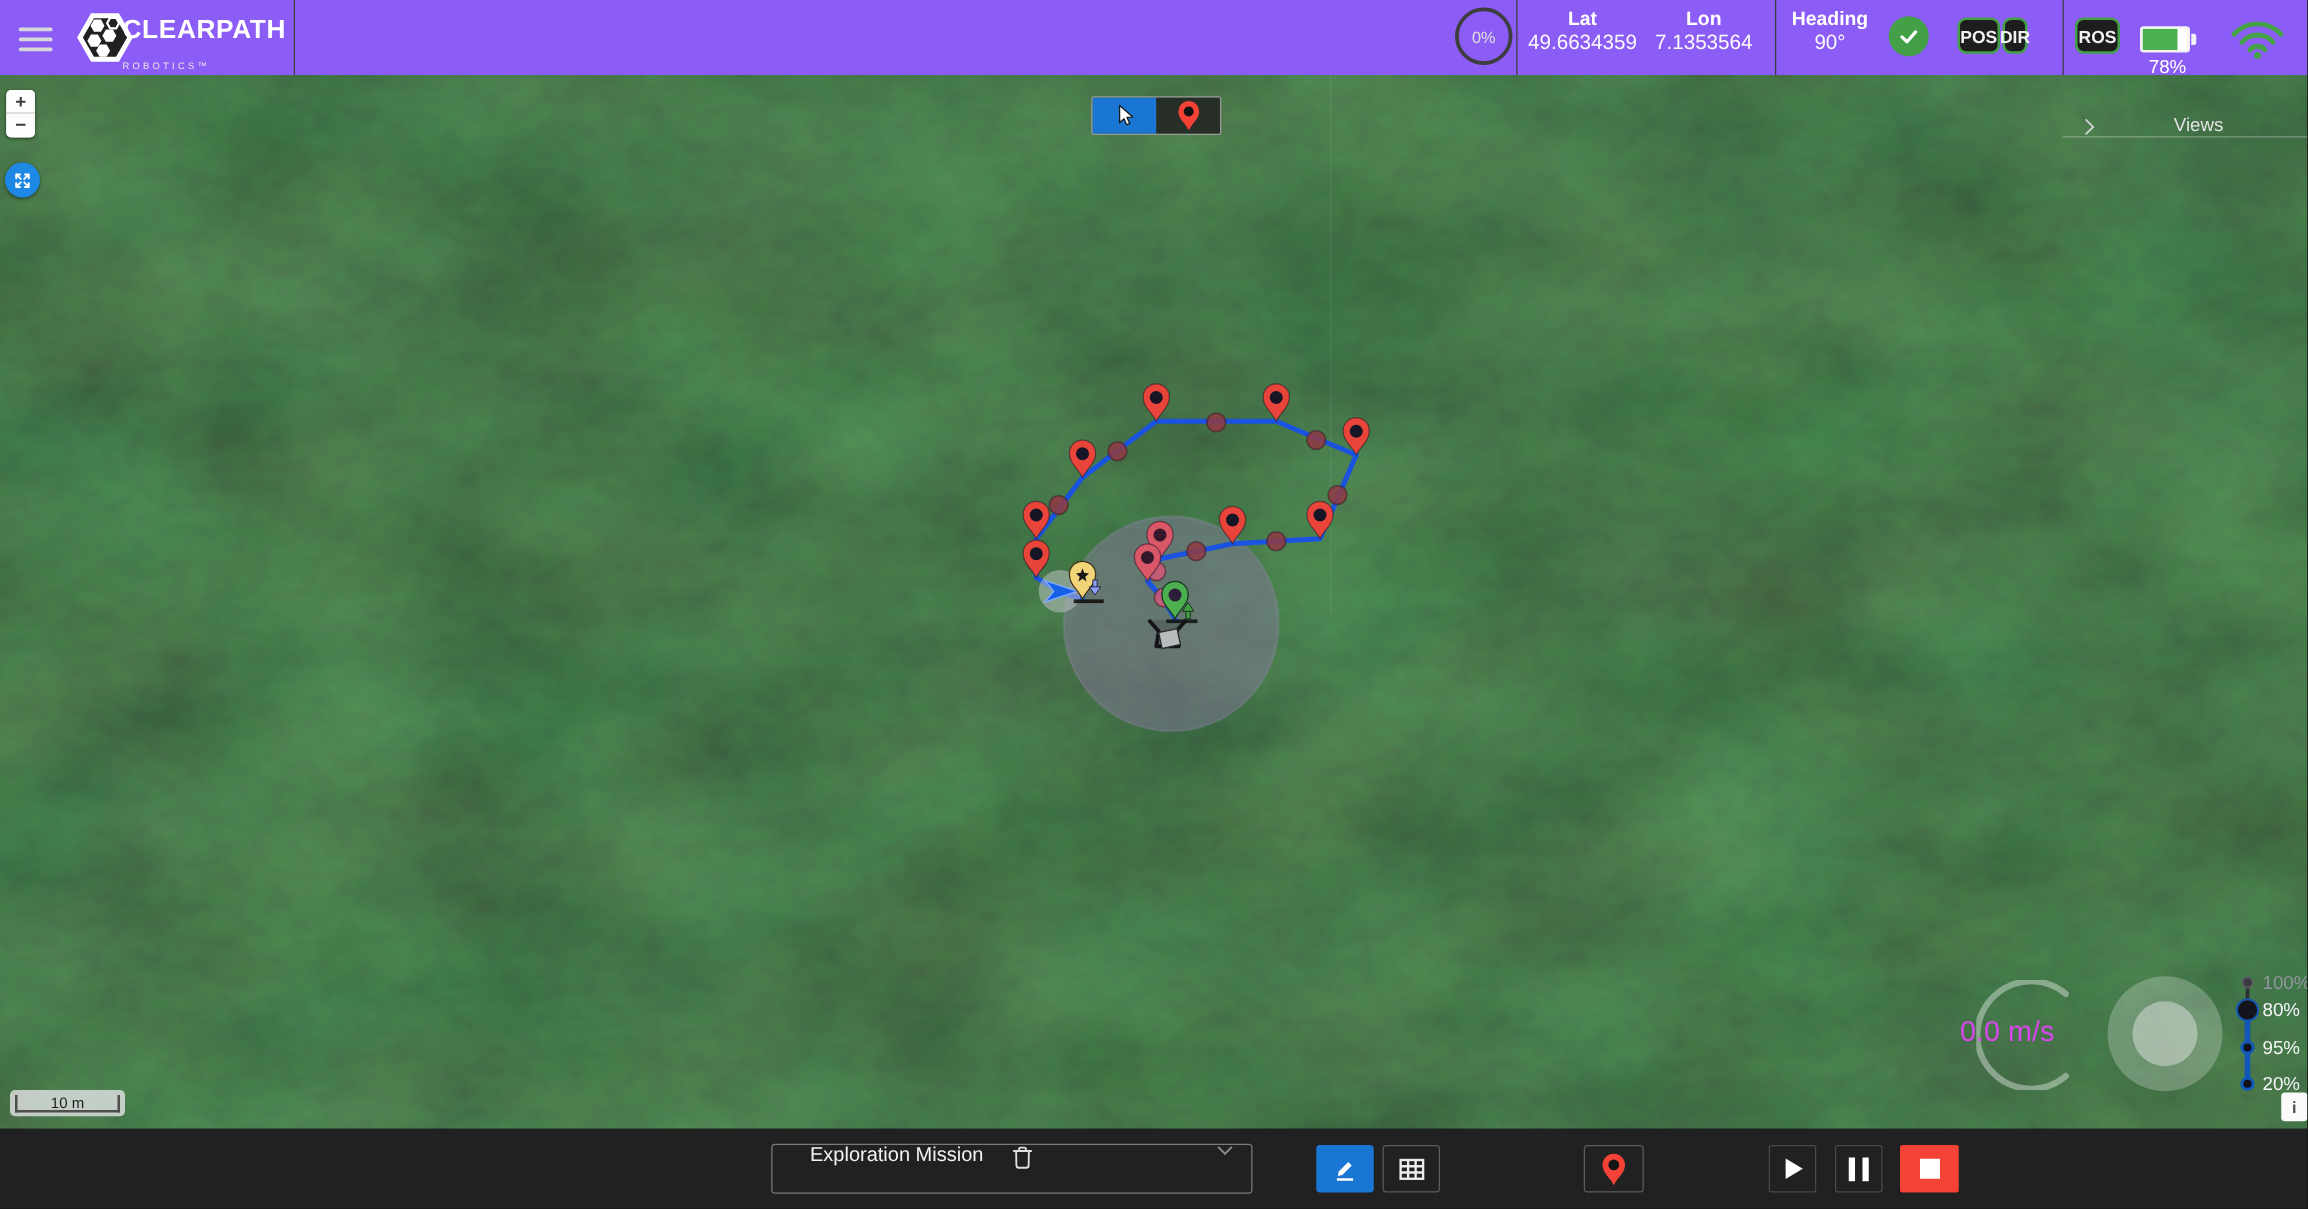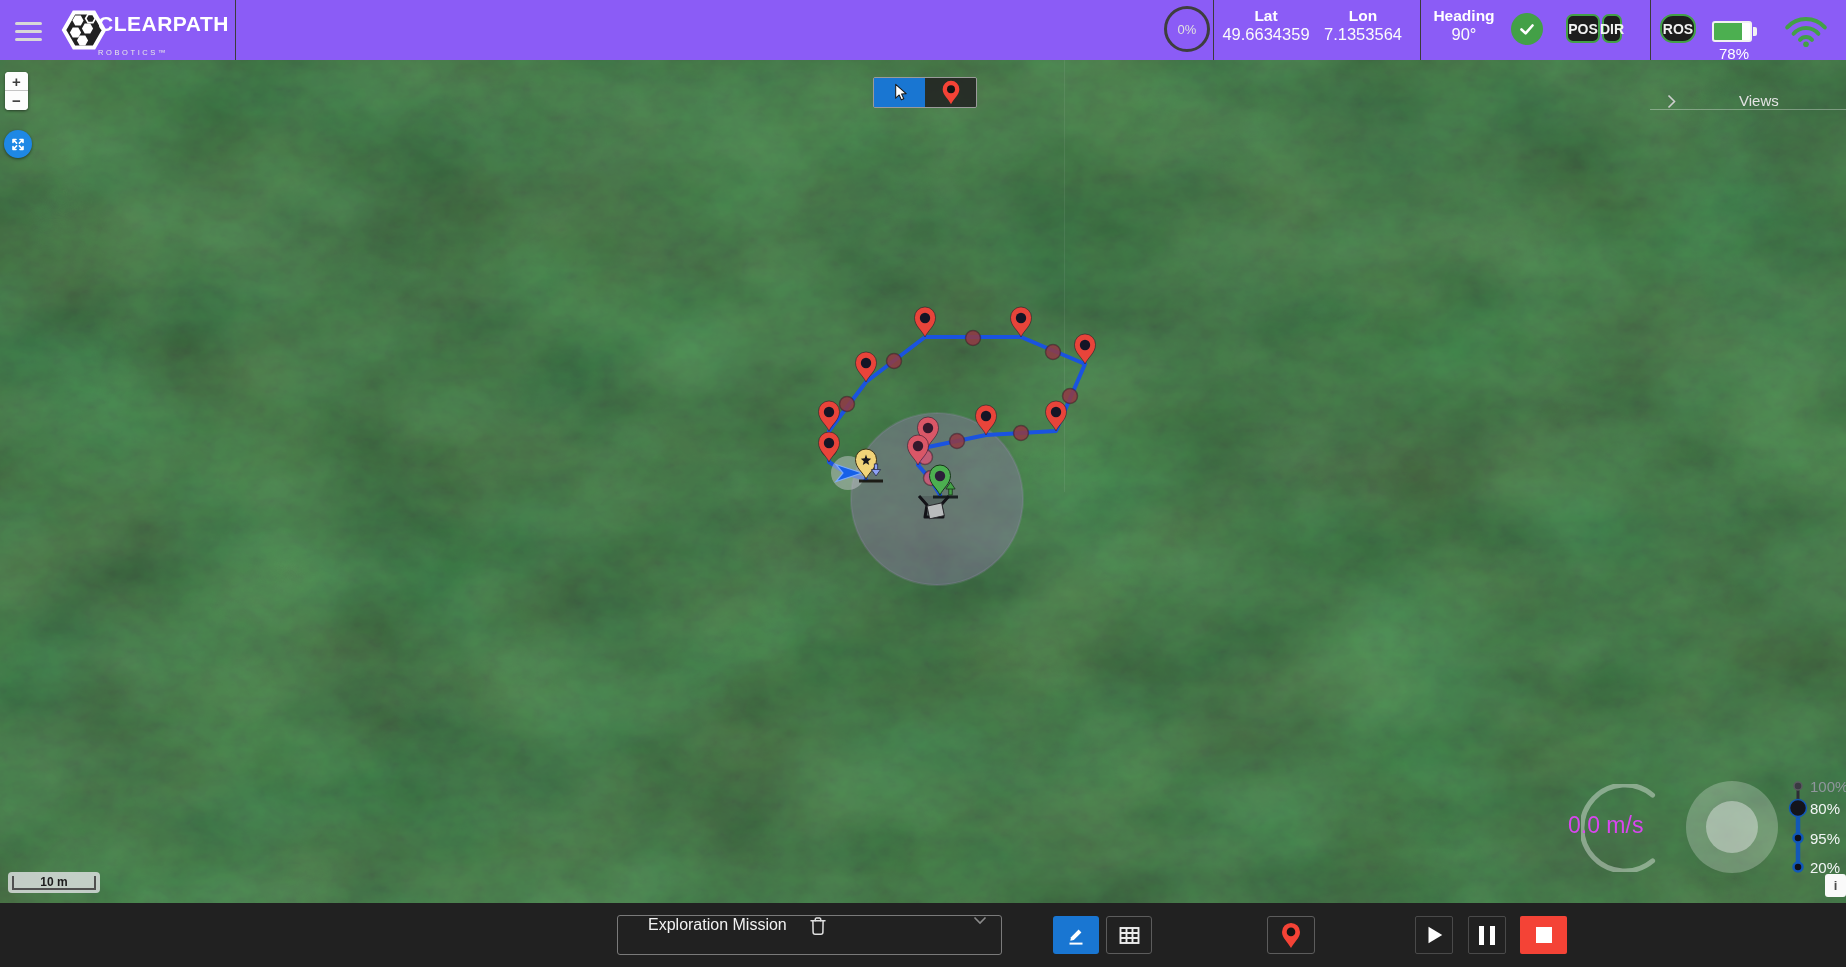--- a/index.html
+++ b/index.html
@@ -23,21 +23,21 @@
   .tb-col .val{display:block;font-size:16.5px;color:#fbfbfb;margin-top:0;}
   .col-lat{left:1216px;width:100px;}
   .col-lon{left:1316px;width:94px;}
   .col-heading{left:1426px;width:76px;}
   .check-badge{position:absolute;left:1511px;top:13px;width:32px;height:32px;border-radius:50%;background:#43a047;
       display:flex;align-items:center;justify-content:center;}
   .pill{position:absolute;top:14px;height:29px;box-sizing:border-box;border:2px solid #43a047;border-radius:7px;
       background:#1d1d1d;color:#f2f2f2;font-size:14px;font-weight:700;display:flex;align-items:center;justify-content:center;}
   .pill-pos{left:1566px;width:34px;}
   .pill-dir{left:1602px;width:20px;}
-  .pill-ros{left:1660px;width:36px;border-radius:13px;}
+  .pill-ros{left:1660px;width:36px;}
   .battery{position:absolute;left:1712px;top:21px;width:52px;}
   .batt-body{width:36px;height:17px;border:2px solid #f2f2f2;border-radius:3px;overflow:hidden;background:#fff;display:flex;}
   .batt-fill{height:100%;background:#4caf50;}
   .batt-tip{position:absolute;left:41px;top:6px;width:4px;height:9px;background:#f2f2f2;border-radius:0 2px 2px 0;}
   .batt-text{display:block;width:44px;text-align:center;font-size:15px;color:#fff;margin-top:3px;}
   .wifi{position:absolute;left:1782px;top:15px;}
 
   
   .map{position:absolute;top:60px;left:0;width:1846px;height:843px;background:#1d291d;overflow:hidden;}
   .map-bg{position:absolute;inset:0;}
@@ -56,21 +56,21 @@
   .map-toolbar button{flex:1;border:none;display:flex;align-items:center;justify-content:center;cursor:pointer;padding:0;}
   .mt-select{background:#1976d2;}
   .mt-pin{background:rgba(33,33,33,.85);border-left:1px solid #9a9a9a;}
 
   .views{position:absolute;left:1655px;top:20px;width:191px;height:29px;display:flex;align-items:flex-end;cursor:pointer;gap:48px;}
   .views .chev{margin-left:12px;display:flex;}
   .views .vlabel{margin-left:15px;font-size:15px;color:#e3e3e3;}
   .views-divider{position:absolute;left:1650px;top:49px;width:196px;height:1px;background:rgba(255,255,255,.32);}
 
   .scalebar{position:absolute;left:8px;top:812px;width:92px;height:21px;background:rgba(222,224,226,.82);
-      border-radius:4px;font-weight:bold;}
+      border-radius:4px;}
   .scalebar .bracket{position:absolute;left:4px;right:4px;top:4px;bottom:3px;border:2px solid #4f4f4f;border-top:none;}
   .scalebar .stext{position:absolute;left:0;right:0;top:3px;text-align:center;font-size:12px;color:#1c1c1c;}
 
   .speed-gauge{position:absolute;left:1568px;top:716px;width:112px;height:102px;}
   .speed-gauge svg{position:absolute;left:13px;top:8px;}
   .speed-gauge .stxt{position:absolute;left:0;right:0;top:36px;text-align:left;font-size:23px;color:#d946ef;}
   .joystick{position:absolute;left:1686px;top:721px;width:92px;height:92px;border-radius:50%;
       background:rgba(255,255,255,.24);}
   .joystick .knob{position:absolute;left:20px;top:20px;width:52px;height:52px;border-radius:50%;
       background:rgba(232,236,236,.45);cursor:grab;}

